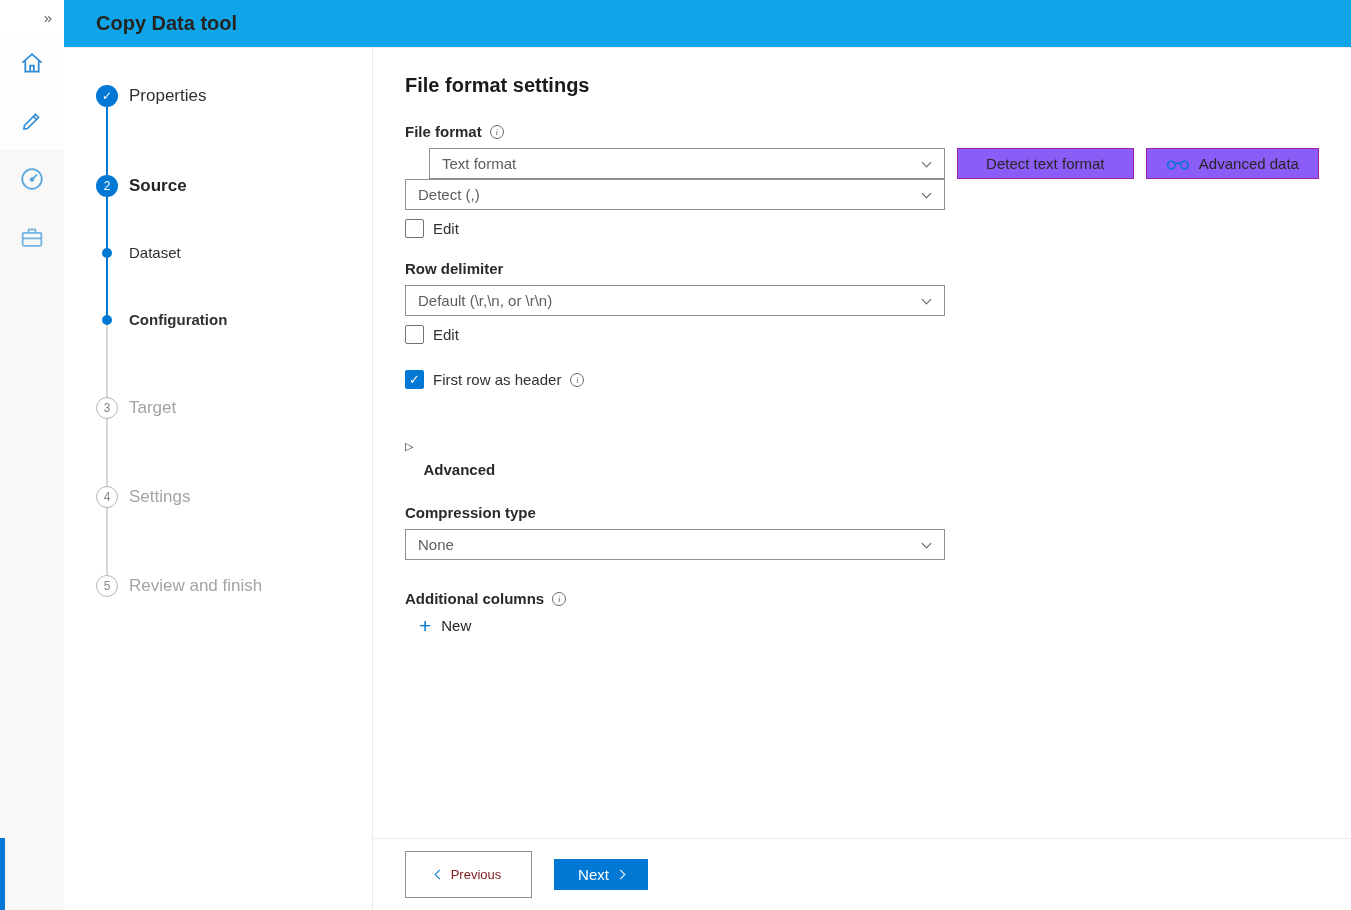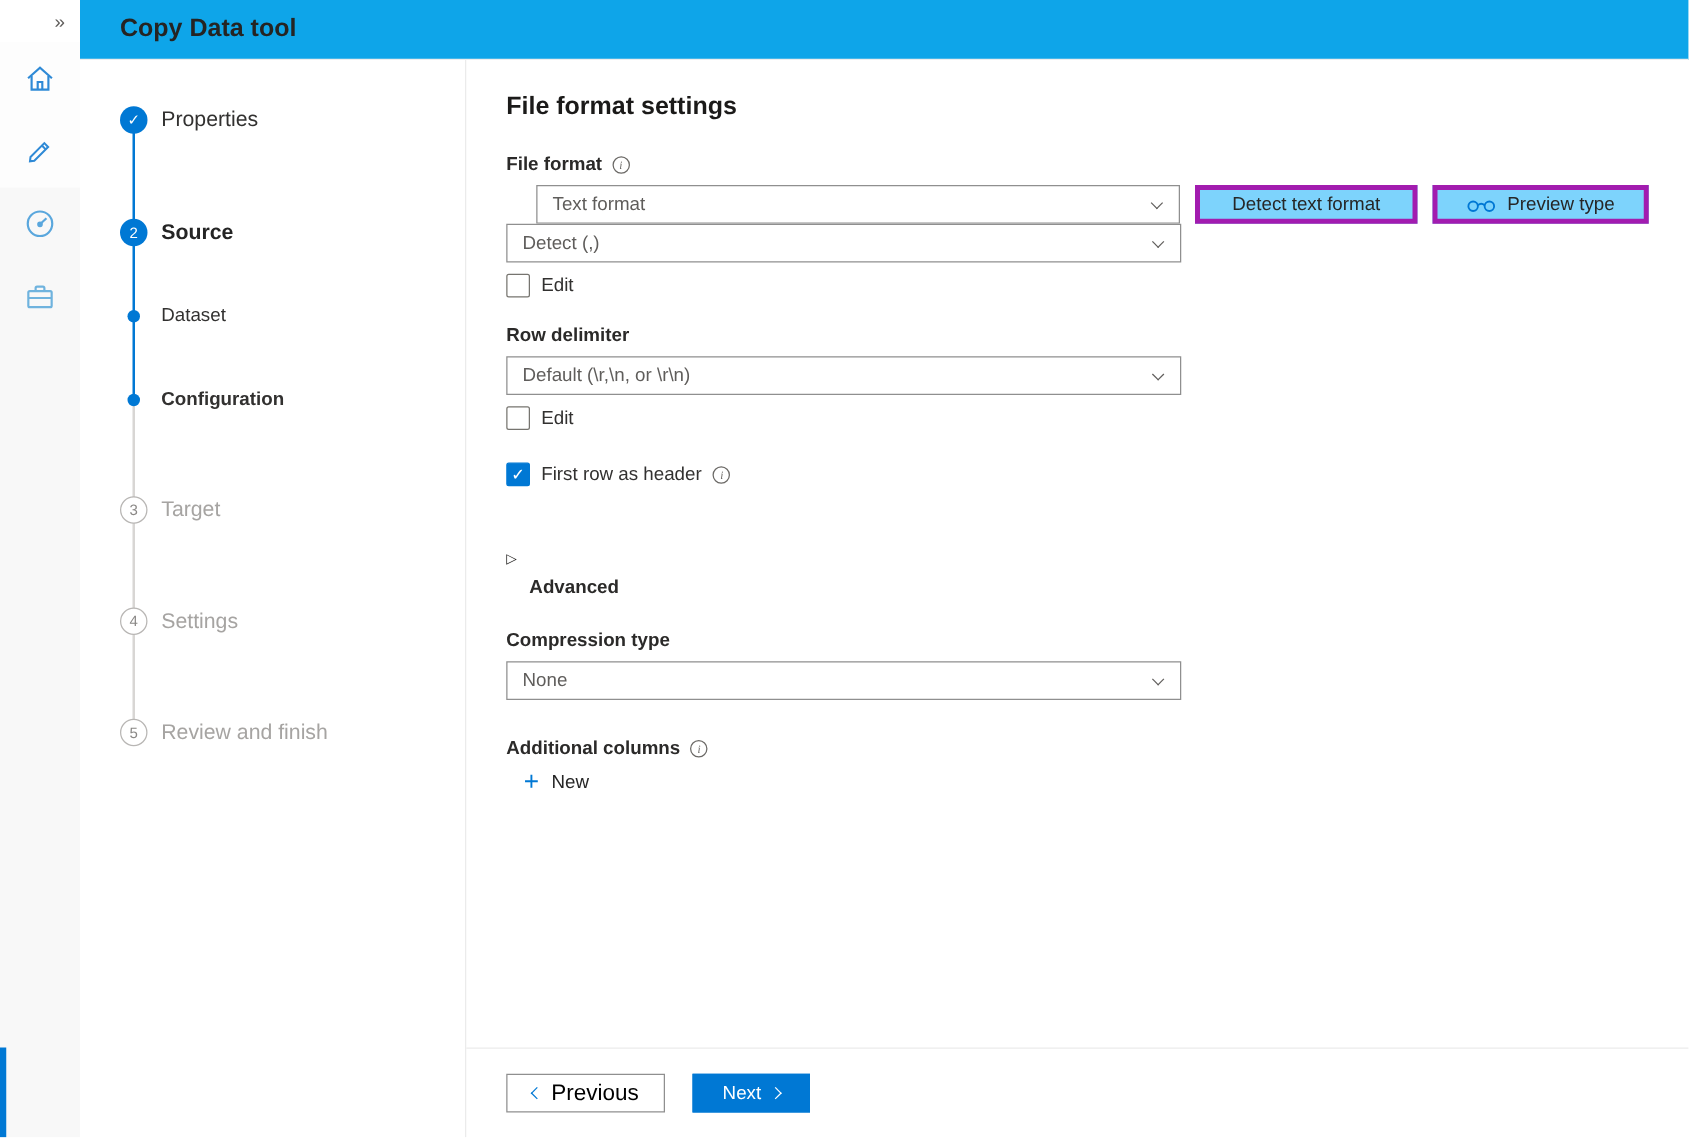--- a/index.html
+++ b/index.html
@@ -44,39 +44,39 @@
   .main { flex: 1; display: flex; flex-direction: column; min-width: 0; }
   .main-scroll { flex: 1; padding: 26px 32px 0 32px; overflow: hidden; }
   .page-title { font-size: 20px; font-weight: 700; color: #1b1a19; margin-bottom: 26px; }
   .label-row { display: flex; align-items: center; gap: 8px; margin-bottom: 8px; }
   .field-label { font-size: 15px; font-weight: 700; color: #2b2a29; }
   .info { width: 14px; height: 14px; border: 1px solid #6b6966; border-radius: 50%; font-size: 9px; color: #6b6966; display: inline-flex; align-items: center; justify-content: center; font-family: "Liberation Serif", serif; font-style: italic; cursor: default; flex-shrink: 0; }
   .dd { width: 540px; height: 31px; border: 1px solid #8f8f8f; background: #fff; display: flex; align-items: center; padding: 0 30px 0 12px; position: relative; font-size: 15px; color: #5f5d5b; cursor: pointer; }
   .chev { width: 7px; height: 7px; border-right: 1.4px solid #605e5c; border-bottom: 1.4px solid #605e5c; transform: rotate(45deg); }
   .dd .chev { position: absolute; right: 14px; top: 10px; }
   .row-inline { display: flex; align-items: center; gap: 12px; padding-left: 24px; }
-  .btn { height: 31px; background: #7dd3fc; border: 4px solid #a21caf; font-size: 15px; color: #262626; display: inline-flex; align-items: center; justify-content: center; gap: 9px; cursor: pointer; font-family: inherit; }
+  .btn { height: 31px; background: #8b5cf6; border: 1px solid #a21caf; font-size: 15px; color: #262626; display: inline-flex; align-items: center; justify-content: center; gap: 9px; cursor: pointer; font-family: inherit; }
   .btn-detect { width: 186px; }
   .btn-preview { width: 182px; }
   .checkbox-row { display: flex; align-items: center; gap: 9px; margin-top: 9px; }
   .cb { width: 19px; height: 19px; border: 1px solid #76746f; border-radius: 2px; background: #fff; cursor: pointer; flex-shrink: 0; }
   .cb.checked { background: #0078d4; border-color: #0078d4; color: #fff; display: flex; align-items: center; justify-content: center; font-size: 13px; }
   .cb-label { font-size: 15px; color: #323130; }
   .mt-sect-lg { margin-top: 26px; }
   .advanced-row { display: flex; align-items: center; gap: 10px; margin-top: 26px; cursor: pointer; }
   .tri { font-size: 11px; color: #201f1e; }
   .advanced-label { font-size: 15px; font-weight: 700; color: #2b2a29; margin-top: 46px; }
   .addcols { margin-top: 30px; }
   .new-row { display: flex; align-items: center; gap: 10px; margin-left: 14px; margin-top: 6px; cursor: pointer; width: max-content; }
   .plus { color: #0078d4; font-size: 21px; line-height: 1; font-weight: 400; }
   .new-label { font-size: 15px; color: #262626; }
 
   
   .footer { height: 72px; flex-shrink: 0; border-top: 1px solid #ebebeb; display: flex; align-items: center; padding-left: 32px; gap: 22px; }
-  .btn-prev { width: 127px; height: 31px; background: #fff; border: 1px solid #8f8f8f; display: inline-flex; align-items: center; justify-content: center; gap: 8px; font-size: 18px; color: #000000; cursor: pointer; font-family: inherit; }
+  .btn-prev { width: 127px; height: 47px; background: #fff; border: 1px solid #8f8f8f; display: inline-flex; align-items: center; justify-content: center; gap: 8px; font-size: 13px; color: #7f1d1d; cursor: pointer; font-family: inherit; }
   .btn-next { width: 94px; height: 31px; background: #0078d4; border: 1px solid #0078d4; display: inline-flex; align-items: center; justify-content: center; gap: 8px; font-size: 15px; color: #ffffff; cursor: pointer; font-family: inherit; }
   .chev-l { width: 7px; height: 7px; border-right: 1.4px solid #0078d4; border-bottom: 1.4px solid #0078d4; transform: rotate(135deg); }
   .chev-r { width: 7px; height: 7px; border-right: 1.4px solid #ffffff; border-bottom: 1.4px solid #ffffff; transform: rotate(-45deg); }
 </style>
 </head>
 <body>
 
 <div class="app">
 
   <div class="rail">
@@ -173,21 +173,21 @@
               <span>Text format</span>
               <span class="chev"></span>
             </div>
             <button class="btn btn-detect">Detect text format</button>
             <button class="btn btn-preview">
               <svg width="24" height="13" viewBox="0 0 24 13" fill="none" stroke="#0078d4" stroke-width="1.5">
                 <circle cx="5.5" cy="8" r="3.8"></circle>
                 <circle cx="18.5" cy="8" r="3.8"></circle>
                 <path d="M9.3 7.2 Q12 4.8 14.7 7.2"></path>
               </svg>
-              <span>Preview type</span>
+              <span>Advanced data</span>
             </button>
           </div>
 
           <div class="dd">
             <span>Detect (,)</span>
             <span class="chev"></span>
           </div>
           <div class="checkbox-row">
             <span class="cb"></span>
             <span class="cb-label">Edit</span>

